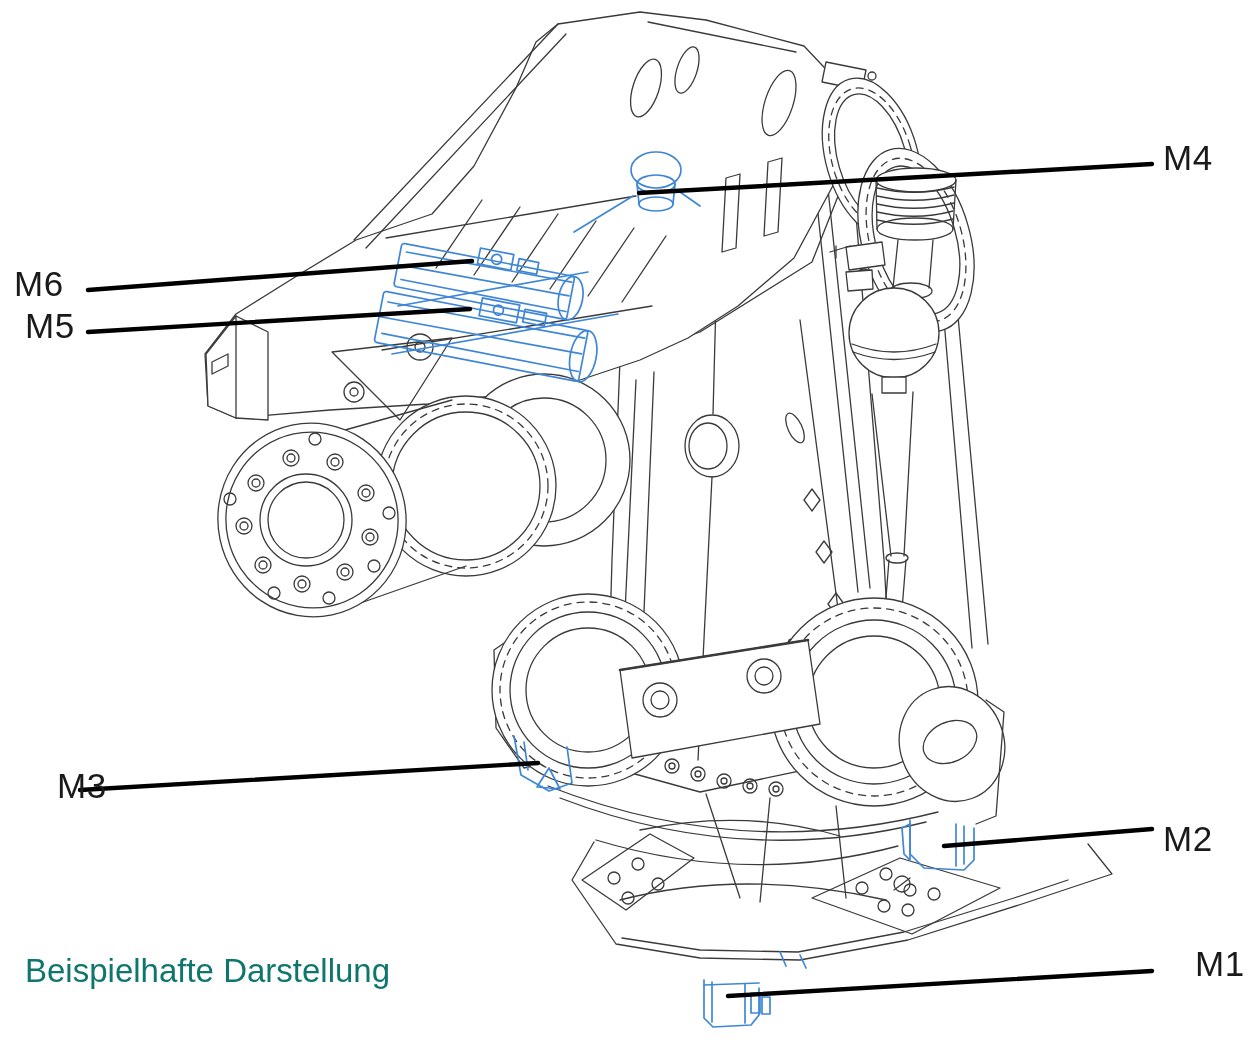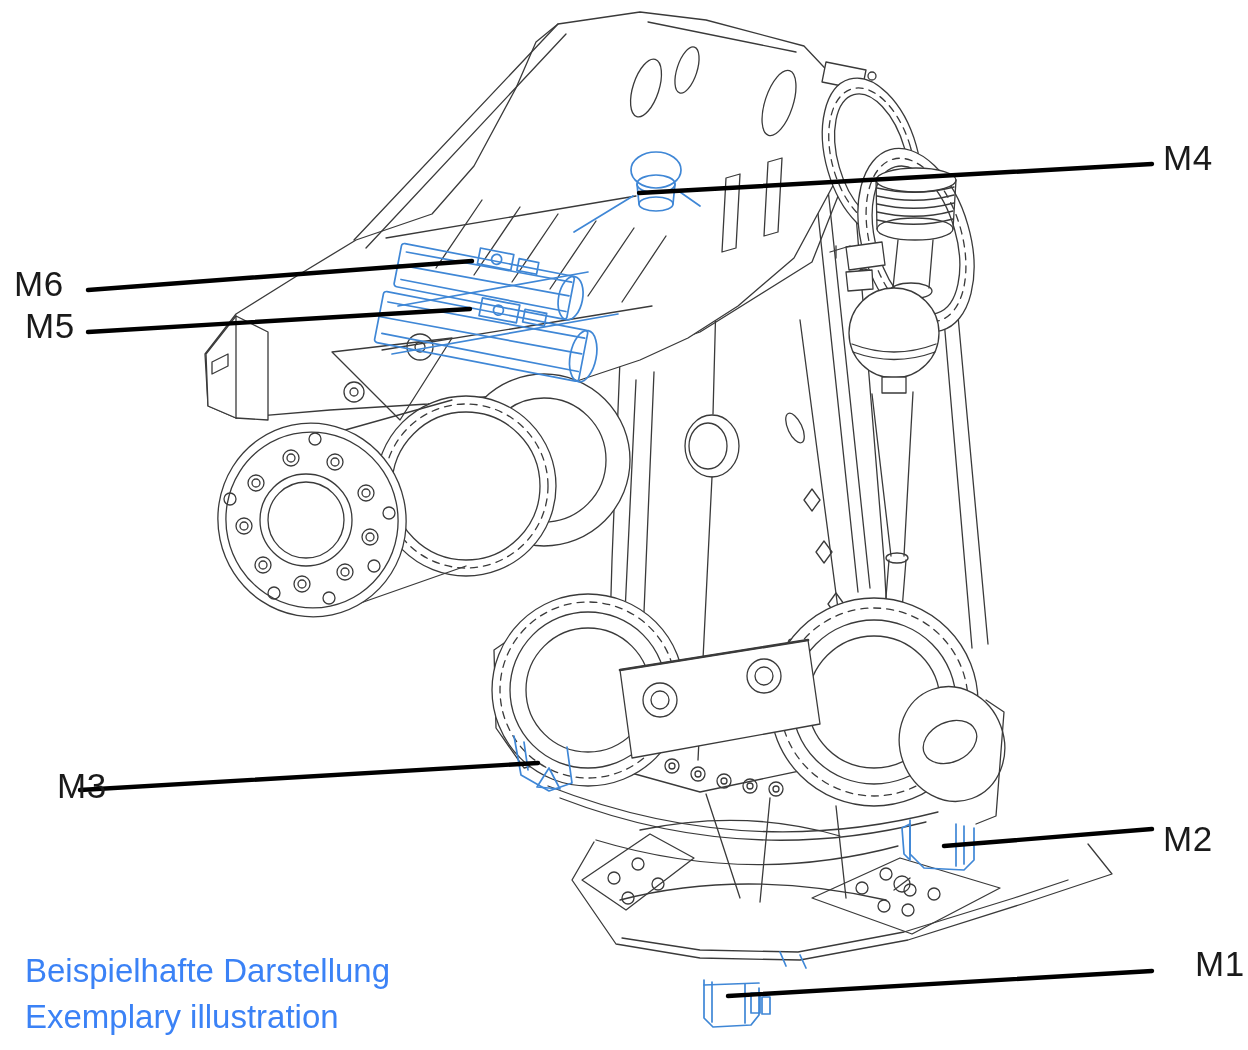--- a/index.html
+++ b/index.html
@@ -6,21 +6,21 @@
   .canvas{
     position:relative;width:1248px;height:1050px;background:#fff;overflow:hidden;
     font-family:"Liberation Sans",sans-serif;
   }
   .art{position:absolute;left:0;top:0;}
   .callout{
     position:absolute;font-size:35px;color:#1a1a1a;letter-spacing:0.5px;
     font-family:"Liberation Sans",sans-serif;white-space:nowrap;
   }
   .caption{
-    position:absolute;left:25px;top:948px;font-size:33px;line-height:46px;color:#3b82f6;
+    position:absolute;left:25px;top:948px;font-size:33px;line-height:46px;color:#0f766e;
   }
   
   .ln{stroke:#3a3a3a;stroke-width:1.3;fill:none;stroke-linejoin:round;stroke-linecap:round;}
   .wf{stroke:#3a3a3a;stroke-width:1.3;fill:#ffffff;stroke-linejoin:round;}
   .thick{stroke-width:2.6;}
   .dash{stroke-dasharray:7 6;}
   .bl{stroke:#3f87d6;stroke-width:1.7;fill:none;stroke-linejoin:round;stroke-linecap:round;}
   .ld{stroke:#000;stroke-width:4.4;stroke-linecap:round;}
 </style>
 </head>
@@ -309,16 +309,15 @@
 
   <div class="callout" style="left:1163px;top:138px;">M4</div>
   <div class="callout" style="left:14px;top:264px;">M6</div>
   <div class="callout" style="left:25px;top:306px;">M5</div>
   <div class="callout" style="left:25px;top:766px;margin-left:32px;">M3</div>
   <div class="callout" style="left:1163px;top:806px;margin-top:13px;">M2</div>
   <div class="callout" style="left:1163px;top:944px;margin-left:32px;">M1</div>
 
   <div class="caption">
     <div>Beispielhafte Darstellung</div>
-    <div>Exemplary illustration</div>
   </div>
 
 </div>
 
 </body></html>

